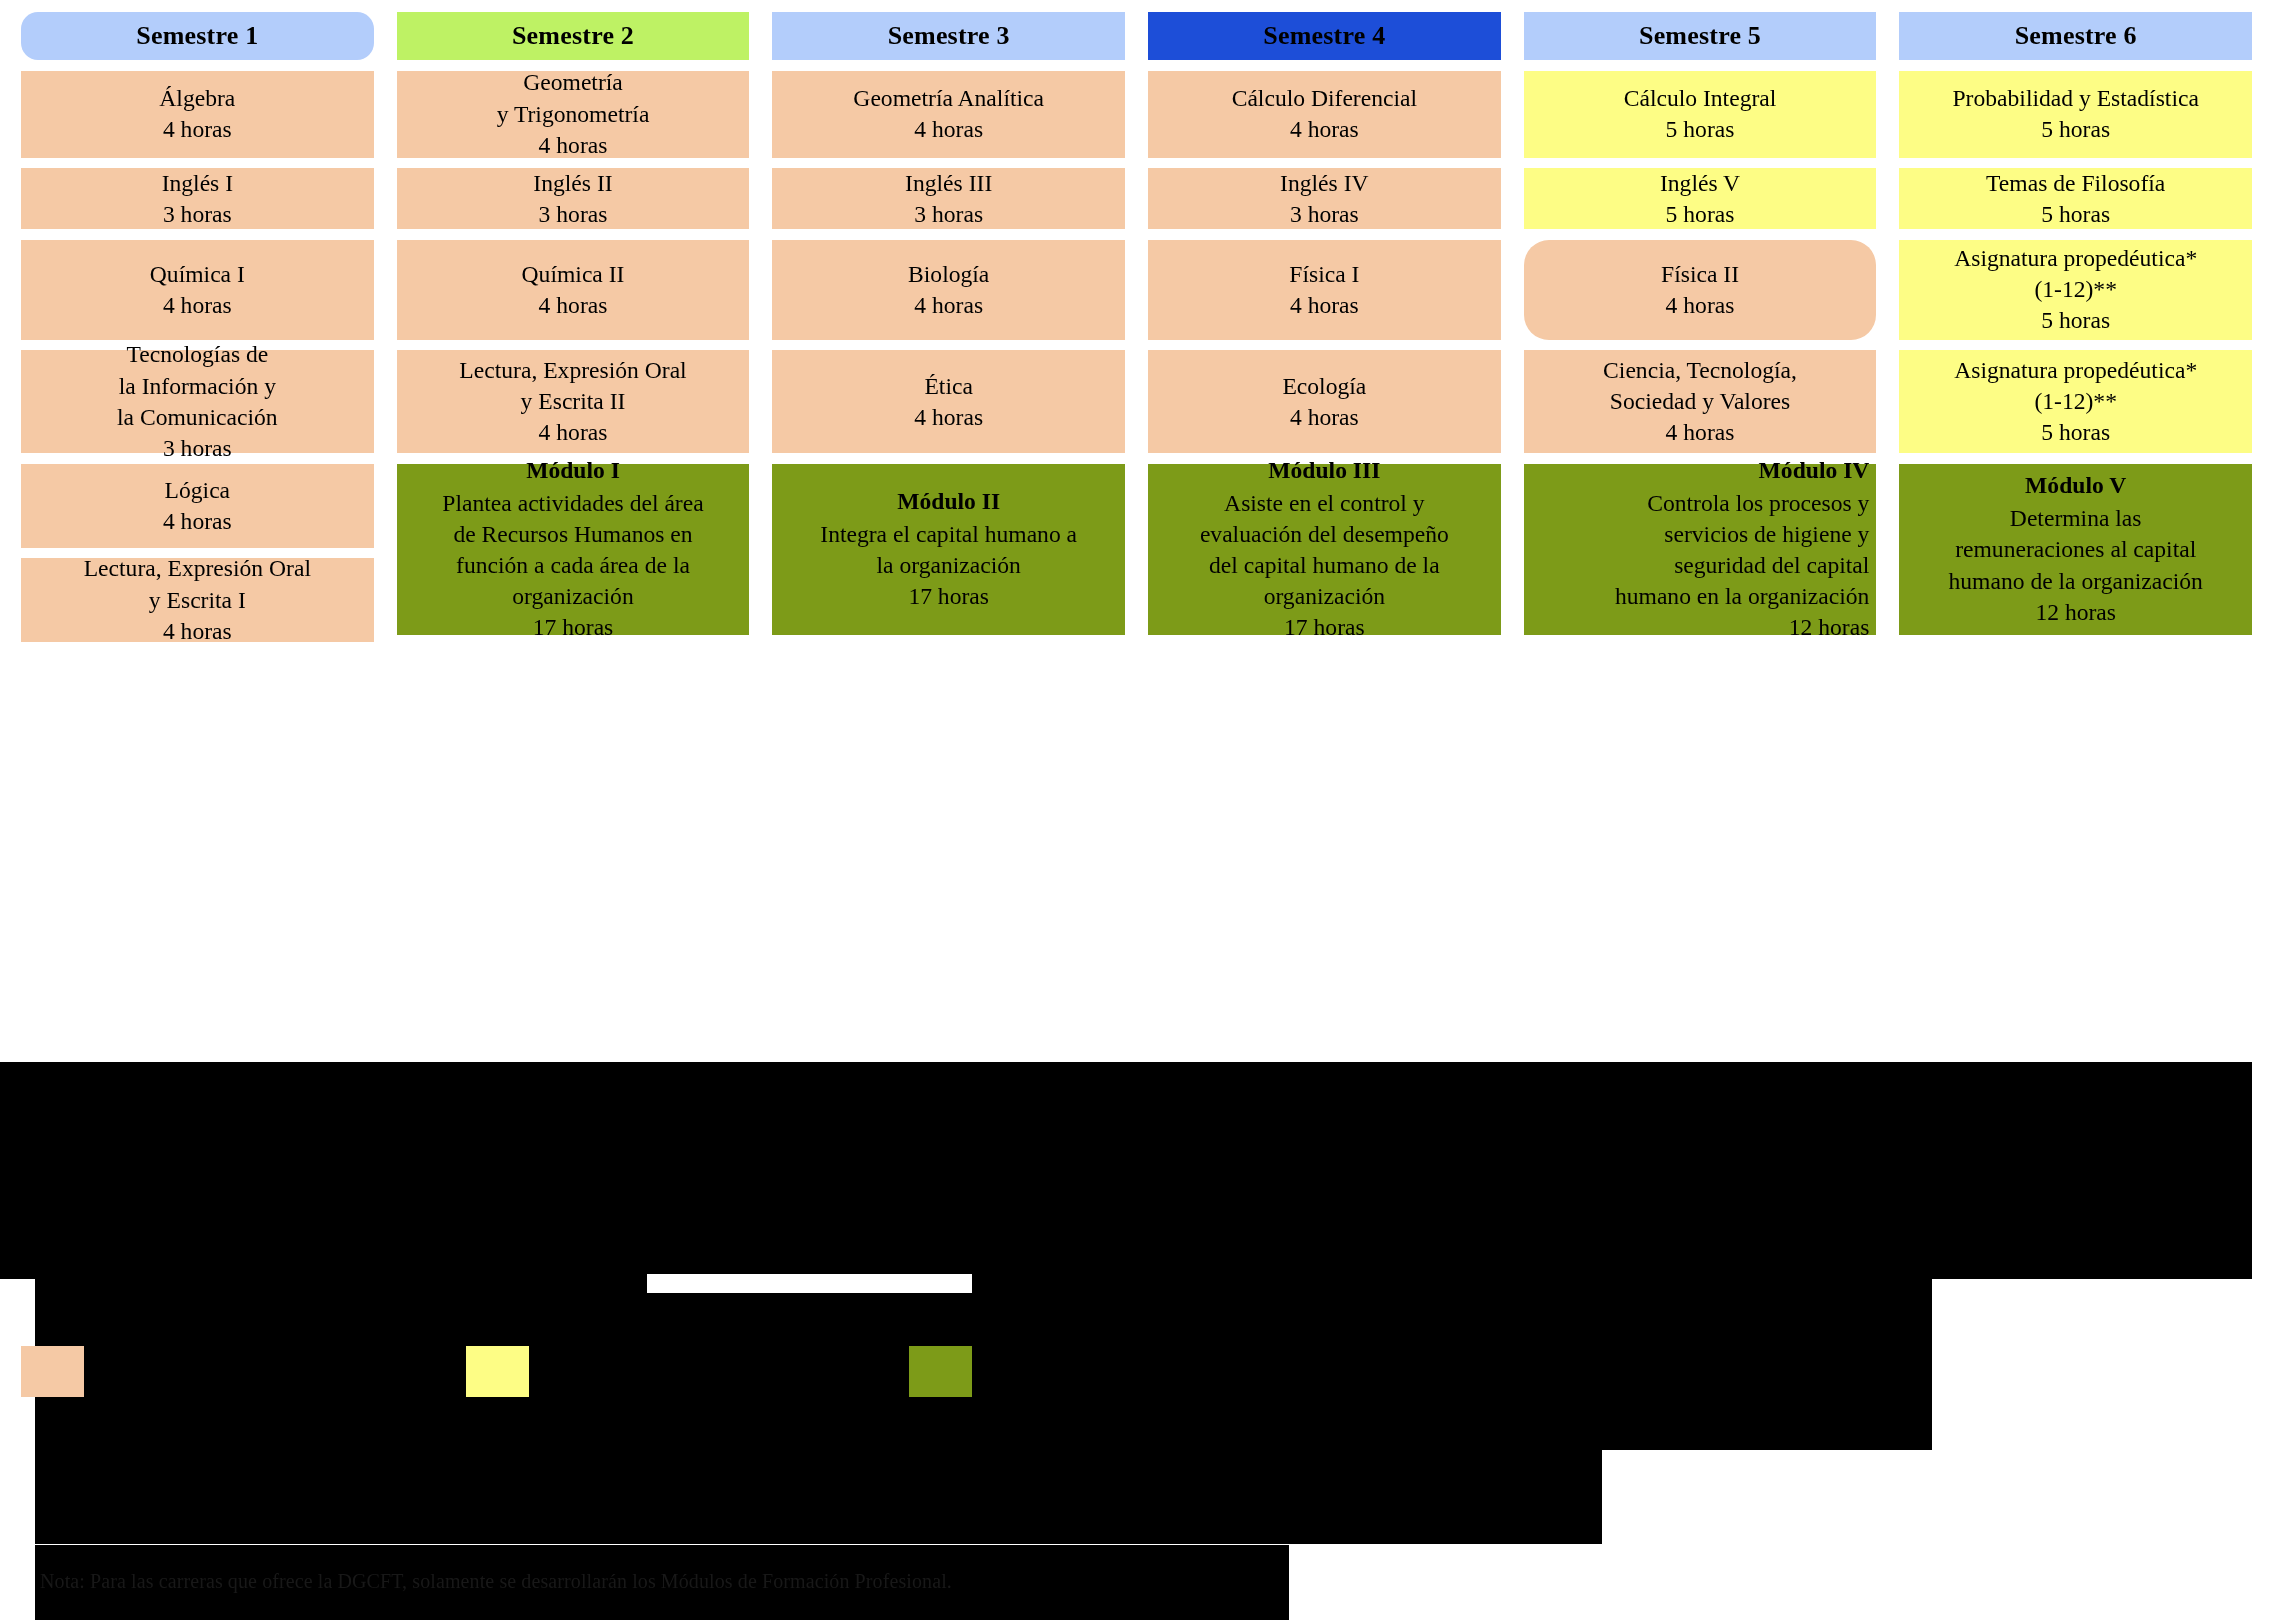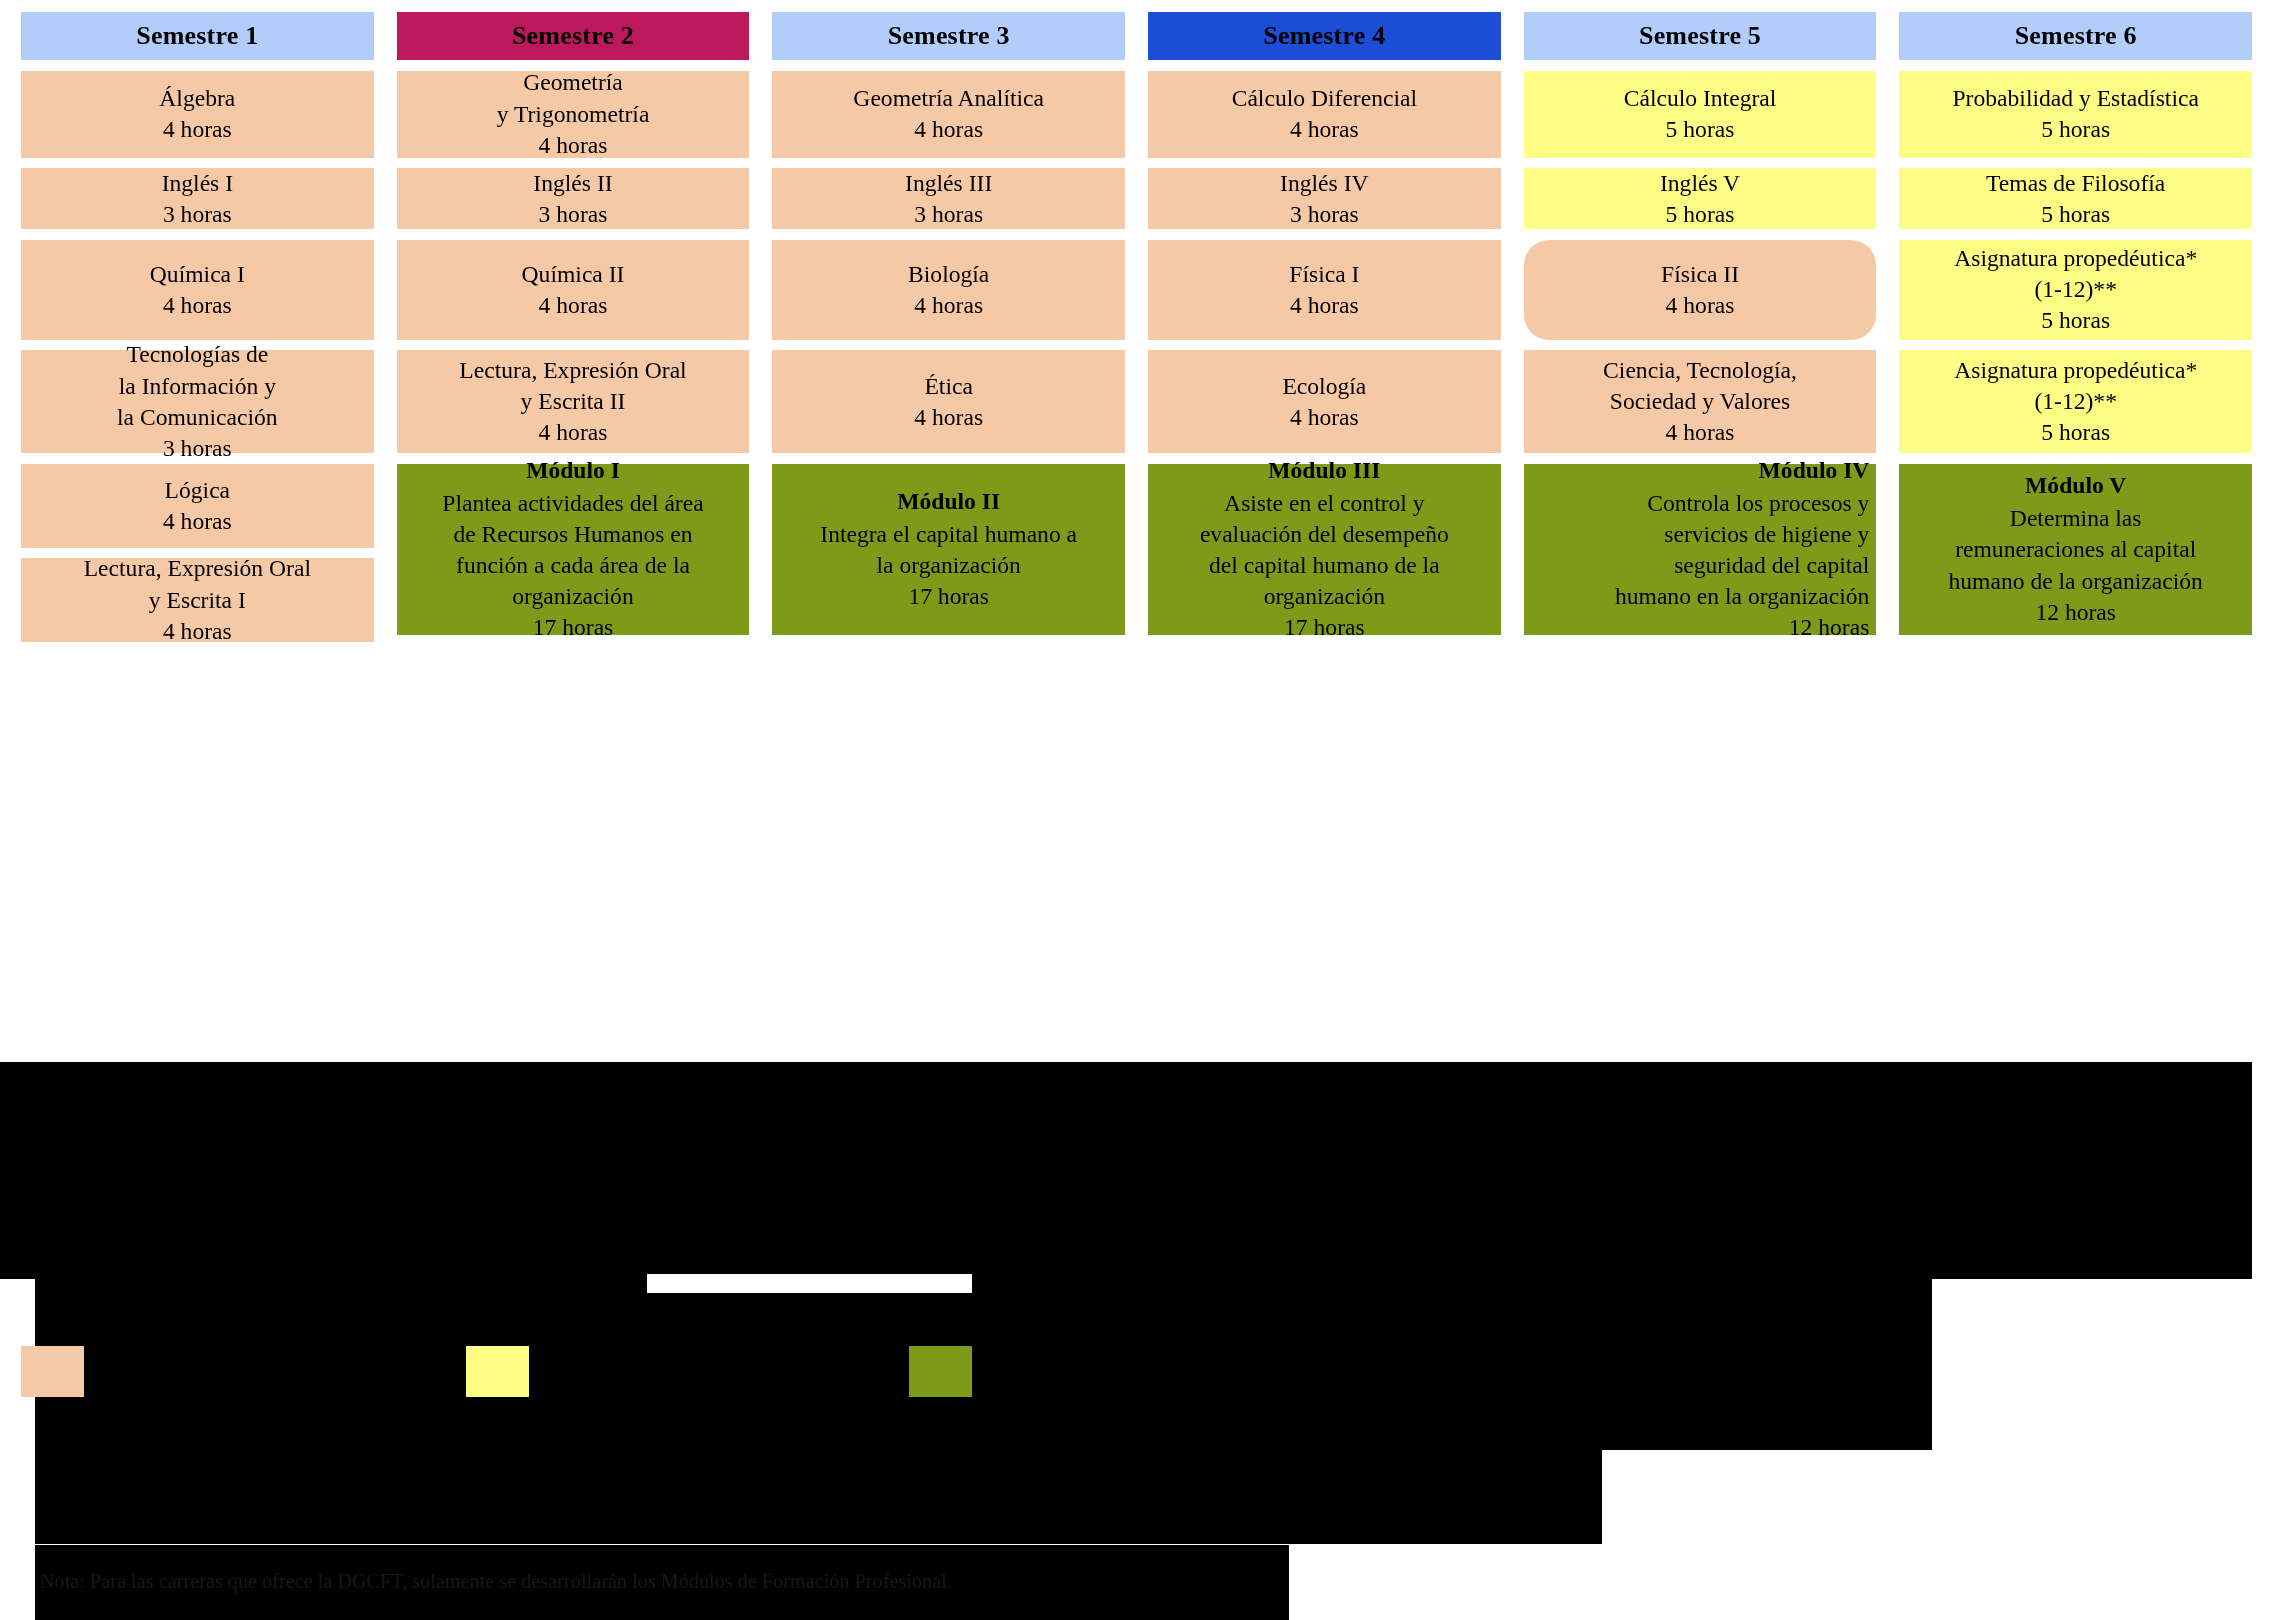--- a/index.html
+++ b/index.html
@@ -125,21 +125,21 @@
   }
 </style>
 </head>
 <body>
 
 <div id="page">
 
   <div class="grid">
 
     <div class="col">
-      <div class="sem-header" style="background: rgb(179, 205, 251);">Semestre 1</div>
+      <div class="sem-header" style="background: rgb(179, 205, 251); border-radius: 17px;">Semestre 1</div>
 
       <div class="cell c-peach h1" style="background: rgb(245, 201, 165);">
         <span class="line">Álgebra</span>
         <span class="line">4 horas</span>
       </div>
 
       <div class="cell c-peach h2" style="background: rgb(245, 201, 165);">
         <span class="line">Inglés I</span>
         <span class="line">3 horas</span>
       </div>
@@ -162,21 +162,21 @@
       </div>
 
       <div class="cell c-peach h6" style="background: rgb(245, 201, 165);">
         <span class="line">Lectura, Expresión Oral</span>
         <span class="line">y Escrita I</span>
         <span class="line">4 horas</span>
       </div>
     </div>
 
     <div class="col">
-      <div class="sem-header" style="background: #be185d;">Semestre 2</div>
+      <div class="sem-header" style="background: #bef264;">Semestre 2</div>
 
       <div class="cell c-peach h1" style="background: rgb(245, 201, 165);">
         <span class="line">Geometría</span>
         <span class="line">y Trigonometría</span>
         <span class="line">4 horas</span>
       </div>
 
       <div class="cell c-peach h2" style="background: rgb(245, 201, 165);">
         <span class="line">Inglés II</span>
         <span class="line">3 horas</span>

